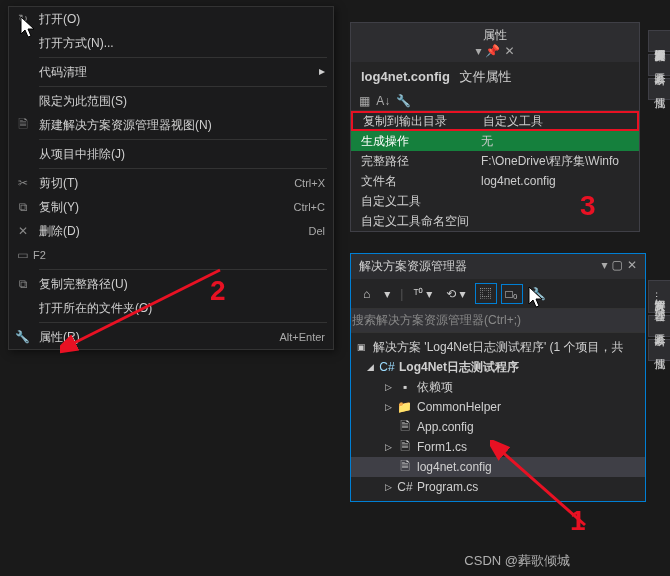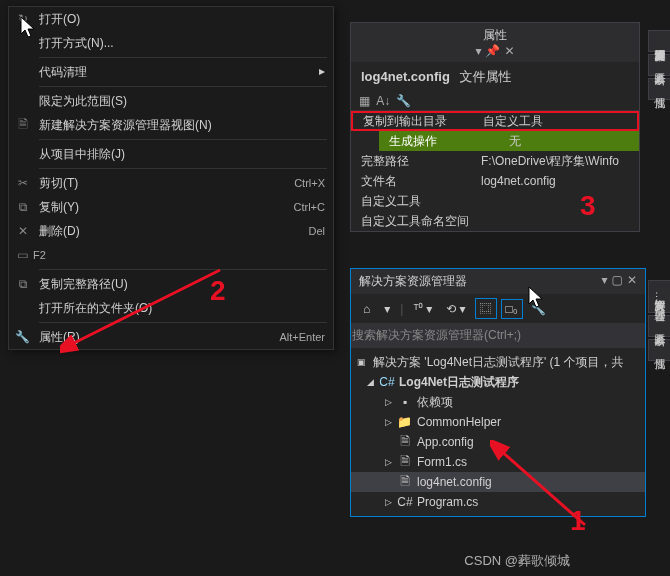--- a/index.html
+++ b/index.html
@@ -10,25 +10,25 @@
 .cm-label { flex: 1; padding-left: 6px; }
 .cm-shortcut { color: #aaa; font-size: 11px; }
 .cm-sep { height: 1px; background: #333; margin: 2px 6px 2px 30px; }
 .props-panel { position: absolute; top: 22px; left: 350px; width: 290px; background: #252526; border: 1px solid #3f3f46; }
 .panel-title { background: #2d2d30; padding: 4px 8px; display: flex; align-items: center; justify-content: space-between; font-size: 12px; flex-direction: column; }
 .panel-icons { display: flex; gap: 4px; color: #aaa; }
 .props-header { padding: 6px 10px; font-weight: bold; font-size: 13px; }
 .props-toolbar { padding: 2px 8px; display: flex; gap: 6px; color: #aaa; border-bottom: 1px solid #333; }
 .props-grid { font-size: 12px; }
 .props-row { display: flex; height: 20px; align-items: center; padding-left: 10px; }
-.props-row.selected { background: #4d7c0f; color: #fff; margin-left: 28px; }
+.props-row.selected { background: #15803d; color: #fff; }
 .props-key { width: 120px; }
 .props-val { flex: 1; color: #ccc; }
 .red-box { border: 2px solid #e81123; }
-.sol-panel { position: absolute; top: 268px; left: 350px; width: 296px; background: #252526; border: 1px solid #007fd4; }
+.sol-panel { position: absolute; top: 253px; left: 350px; width: 296px; background: #252526; border: 1px solid #007fd4; }
 .sol-title { background: #2d2d30; padding: 4px 8px; display: flex; justify-content: space-between; }
 .sol-toolbar { display: flex; align-items: center; gap: 6px; padding: 4px 8px; border-bottom: 1px solid #333; color: #ccc; }
 .sol-toolbar .tb-btn { padding: 2px 4px; }
 .sol-toolbar .tb-btn.boxed { outline: 1px solid #007fd4; }
 .search-box { background: #333337; padding: 3px 1px; color: #888; border-bottom: 1px solid #333; }
 .tree { padding: 4px 0; font-size: 12px; }
 .tree-row { display: flex; align-items: center; height: 20px; padding-left: 6px; }
 .tree-row.selected { background: #3f3f46; }
 .tree-ind { display: inline-block; }
 .tree-exp { width: 12px; color: #ccc; font-size: 9px; }

